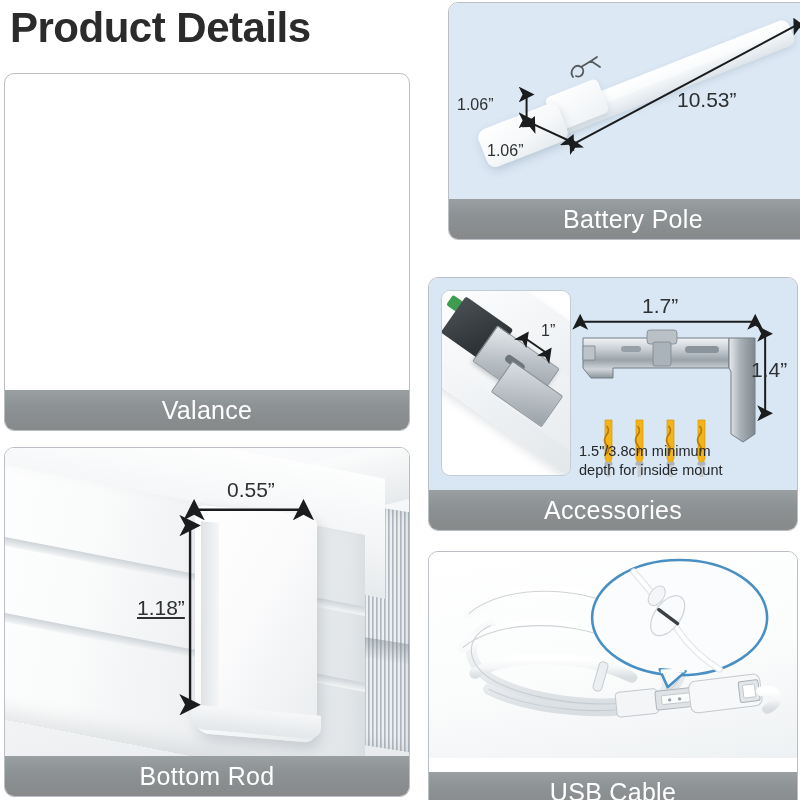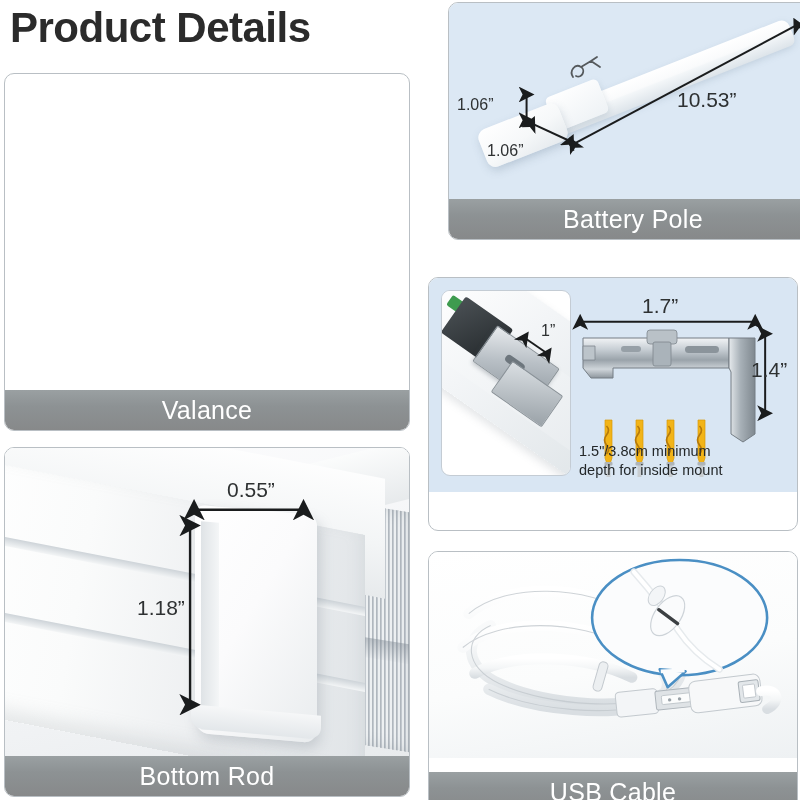--- a/index.html
+++ b/index.html
@@ -331,21 +331,21 @@
             <path d="M4.5 0 L9 9 L4.5 6.6 L0 9 Z" fill="#1a1c1d"></path>
           </marker>
         </defs>
 
         <line x1="190" y1="62" x2="300" y2="62" stroke="#1a1c1d" stroke-width="2.4" marker-start="url(#bA)" marker-end="url(#bA)"></line>
 
         <line x1="186" y1="78" x2="186" y2="258" stroke="#1a1c1d" stroke-width="2.4" marker-start="url(#bA)" marker-end="url(#bA)"></line>
       </svg>
 
       <div class="dim" style="left:222px; top:30px;">0.55”</div>
-      <div class="dim" style="left:132px; top:148px;">1.18”</div>
+      <div class="dim" style="left:132px; top:148px;text-decoration:underline;">1.18”</div>
     </div>
     <div class="caption">Bottom Rod</div>
   </div>
 
   <div class="panel" id="panel-battery">
     <div class="photo">
       <div class="bp-tube"></div>
       <div class="bp-tube2"></div>
       <div class="bp-mid"></div>
       <div class="bp-batt"></div>
@@ -457,20 +457,21 @@
 
         <line x1="338" y1="56" x2="338" y2="136" stroke="#1a1c1d" stroke-width="2" marker-start="url(#aA)" marker-end="url(#aA)"></line>
       </svg>
 
       <div class="dim" style="left:213px; top:16px;">1.7”</div>
       <div class="dim" style="left:322px; top:80px;">1.4”</div>
 
       <div class="note" style="left:150px; top:164px;">1.5"/3.8cm minimum
 depth for inside mount</div>
     </div>
+    <div class="caption">Accessories</div>
   </div>
 
   <div class="panel" id="panel-usb">
     <div class="photo">
       <div class="usb-bg"></div>
 
       <svg class="usb-svg" viewBox="0 0 370 206">
         <defs>
           <linearGradient id="cableG" x1="0" y1="0" x2="0" y2="1">
             <stop offset="0%" stop-color="#ffffff"></stop>

